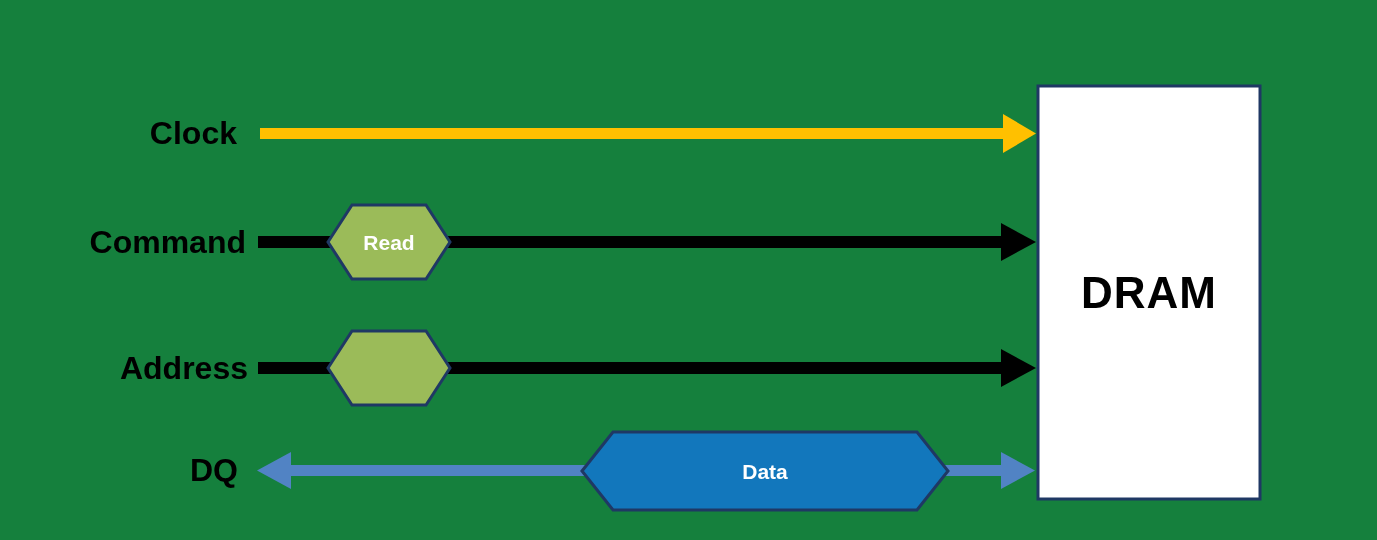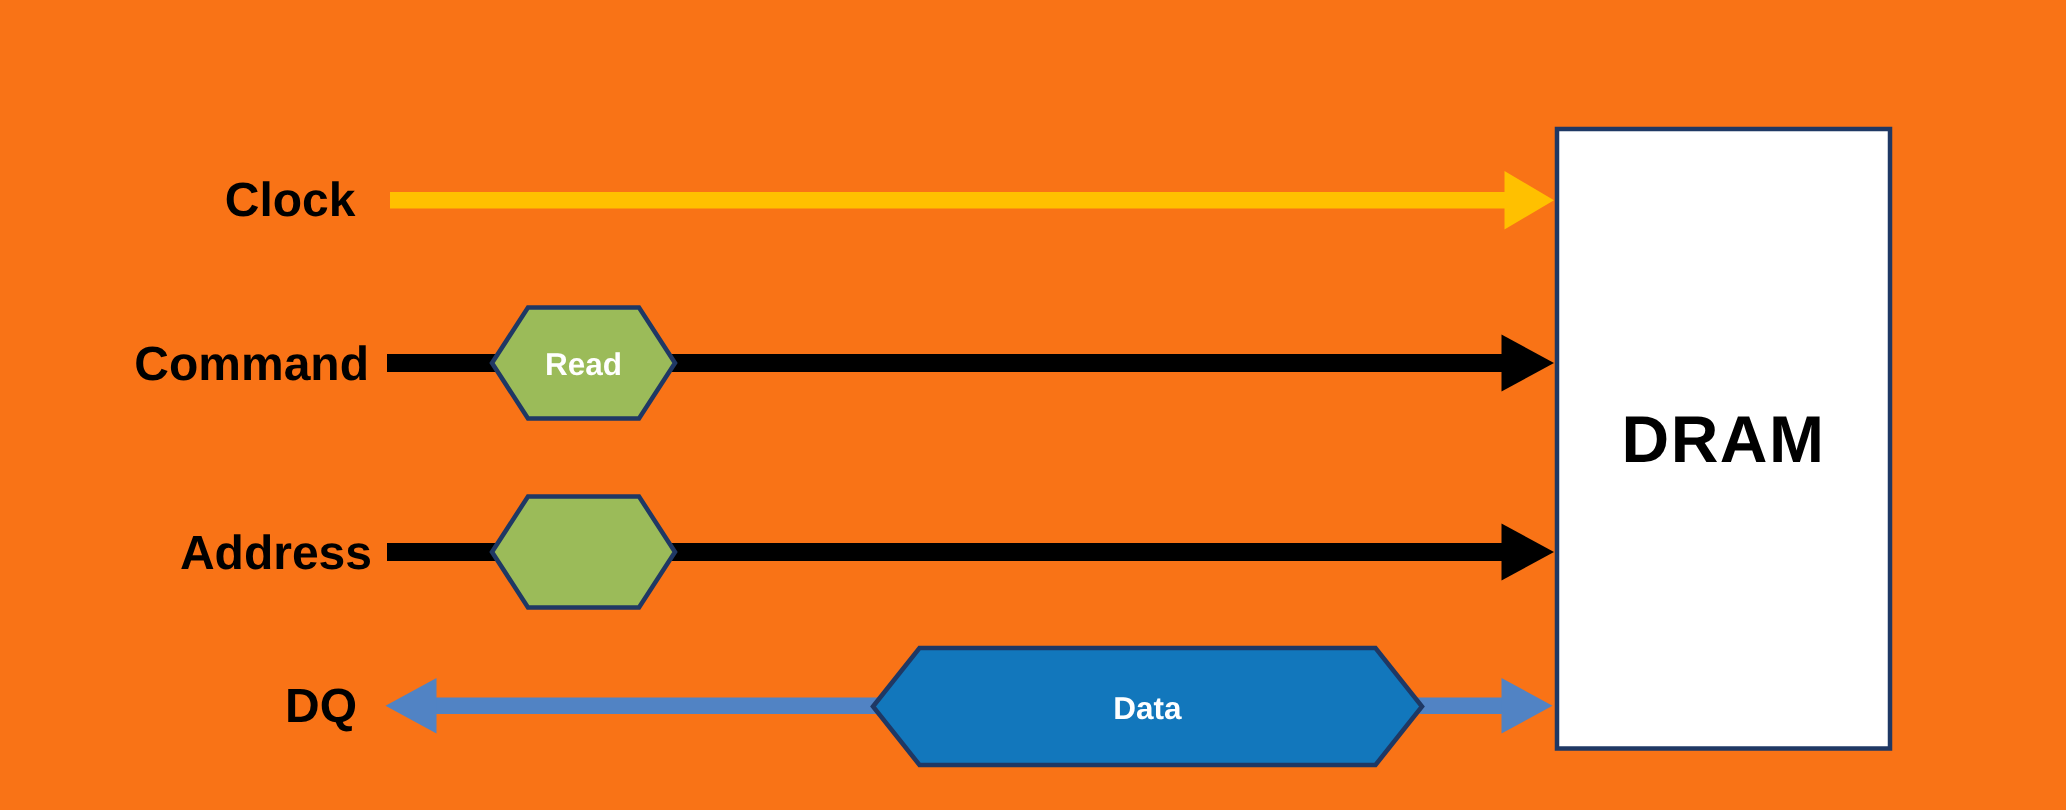--- a/index.html
+++ b/index.html
@@ -1,20 +1,20 @@
 <!DOCTYPE html>
 <html><head>
 <meta charset="utf-8">
 <style>
   html, body { margin: 0; padding: 0; background: #ffffff; }
   .canvas {
     position: relative;
     width: 1377px;
     height: 540px;
-    background: #f97316;
+    background: #15803d;
     overflow: hidden;
     font-family: "Liberation Sans", sans-serif;
   }
   svg { display: block; }
   .sig-label  { font-family: "Liberation Sans", sans-serif; font-size: 32px; font-weight: 700; }
   .hex-label  { font-family: "Liberation Sans", sans-serif; font-size: 21px; font-weight: 700; }
   .dram-label { font-family: "Liberation Sans", sans-serif; font-size: 44px; font-weight: 700; letter-spacing: 1px; }
 </style>
 </head>
 <body>

